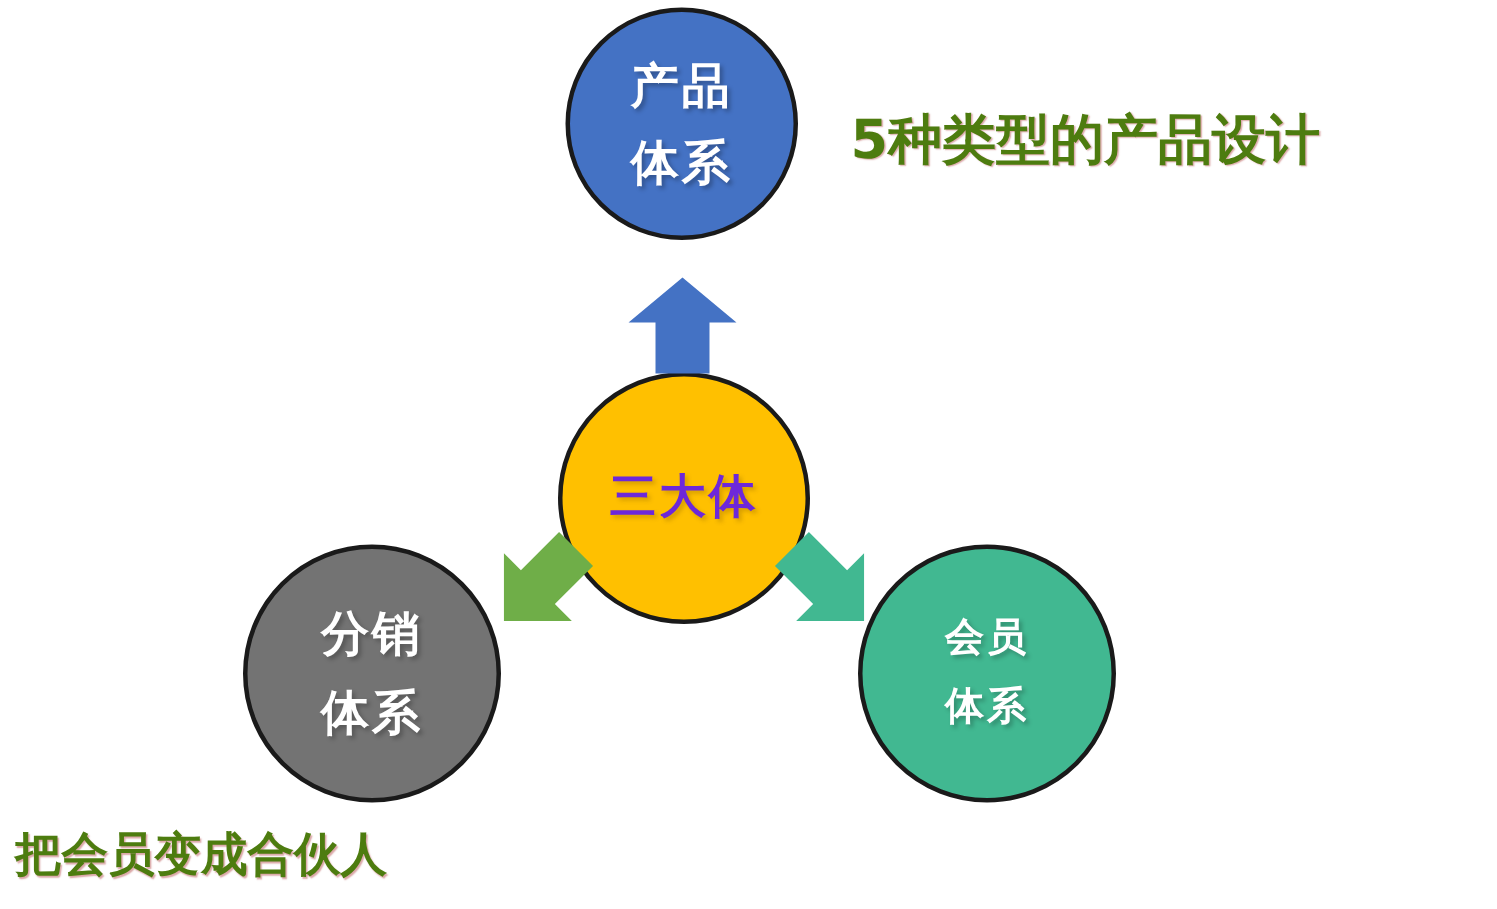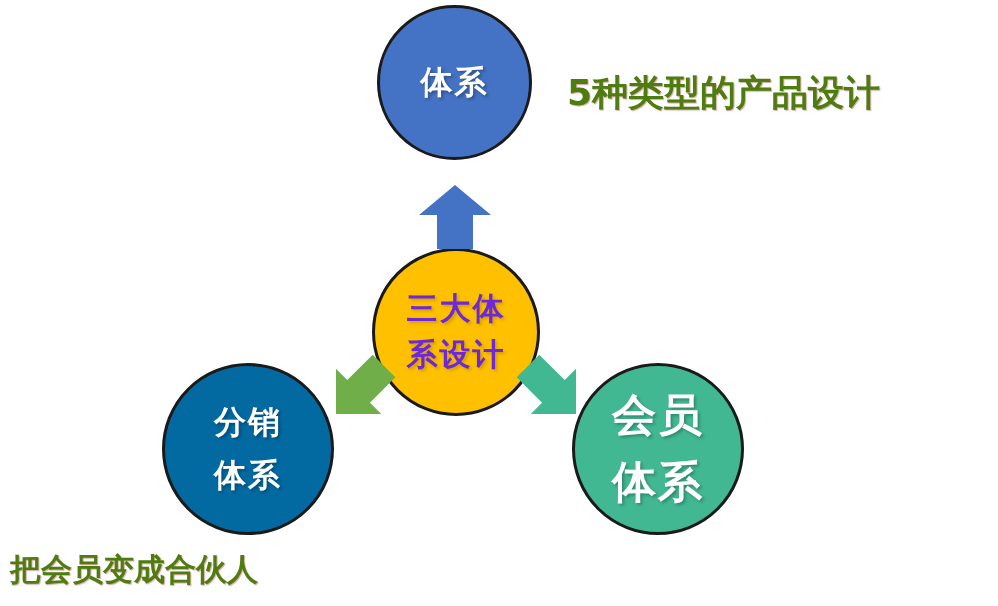--- a/index.html
+++ b/index.html
@@ -62,35 +62,35 @@
     font-size: 31px;
     text-shadow: 2px 2px 3px rgba(120,80,0,0.30);
   }
   .node-center .line + .line { margin-top: 10px; }
 
   .node-left {
     left: 162px;
     top: 363px;
     width: 172px;
     height: 172px;
-    background: #0369a1;
+    background: #737373;
     color: #ffffff;
     font-size: 32px;
     text-shadow: 2px 2px 3px rgba(0,0,0,0.25);
   }
   .node-left .line + .line { margin-top: 16px; }
 
   .node-right {
     left: 572px;
     top: 363px;
     width: 172px;
     height: 172px;
     background: #41b891;
     color: #ffffff;
-    font-size: 44px;
+    font-size: 26px;
     text-shadow: 2px 2px 3px rgba(0,0,0,0.25);
   }
   .node-right .line + .line { margin-top: 16px; }
 
   
   .arrow {
     position: absolute;
   }
   .arrow-up   { left: 416px; top: 183px; width: 78px; height: 68px; }
   .arrow-left { left: 322px; top: 352px; width: 76px; height: 76px; }
@@ -121,26 +121,26 @@
     top: 549px;
     font-size: 35px;
   }
 </style>
 </head>
 <body>
 
 <div id="canvas">
 
   <div class="node node-top">
+    <span class="line">产品</span>
     <span class="line">体系</span>
   </div>
 
   <div class="node node-center">
     <span class="line">三大体</span>
-    <span class="line">系设计</span>
   </div>
 
   <div class="node node-left">
     <span class="line">分销</span>
     <span class="line">体系</span>
   </div>
 
   <div class="node node-right">
     <span class="line">会员</span>
     <span class="line">体系</span>

